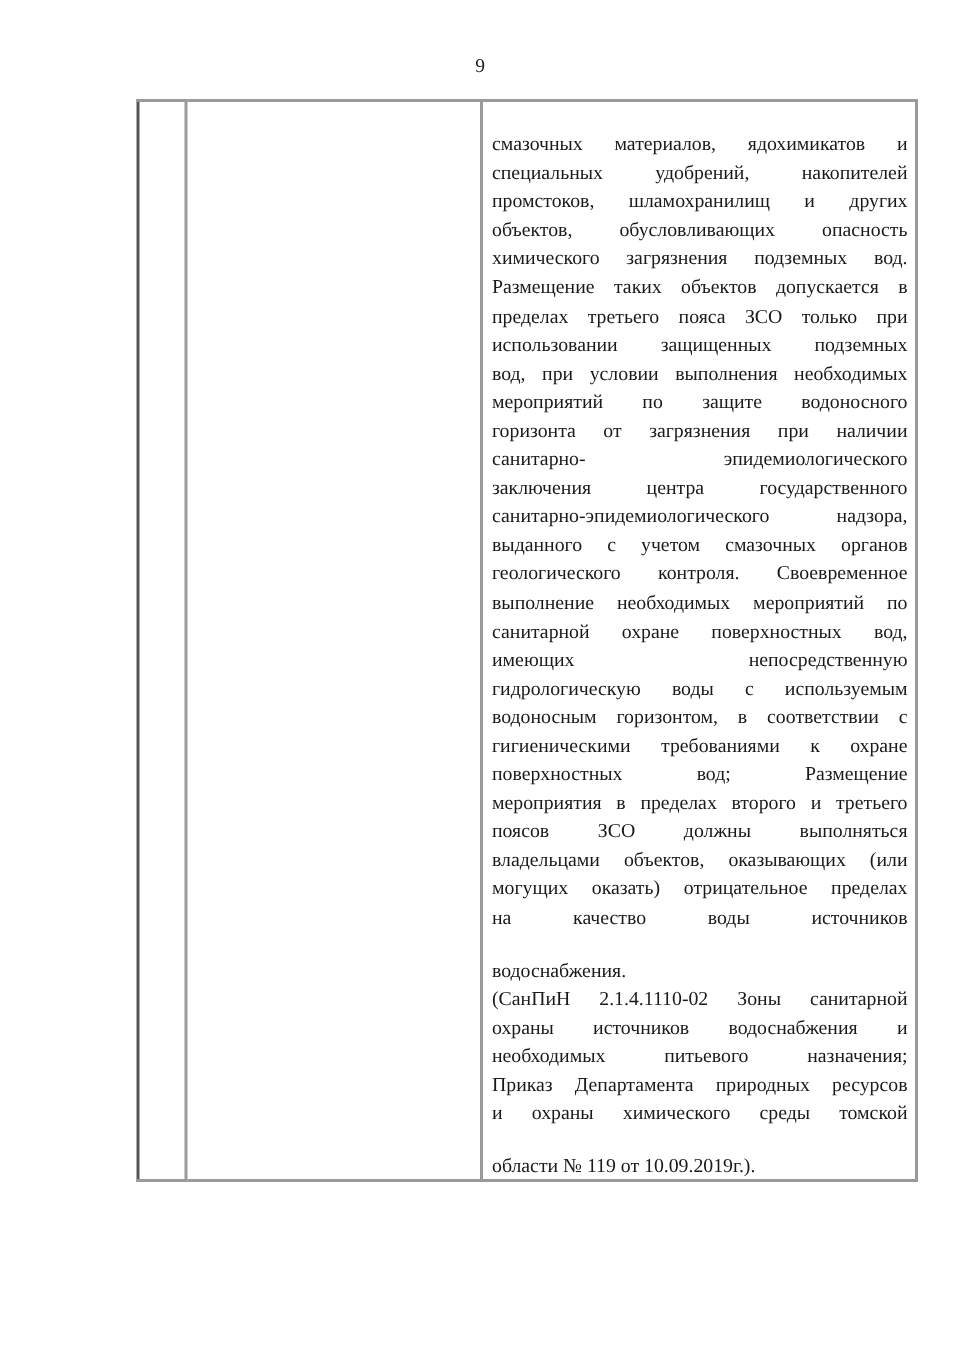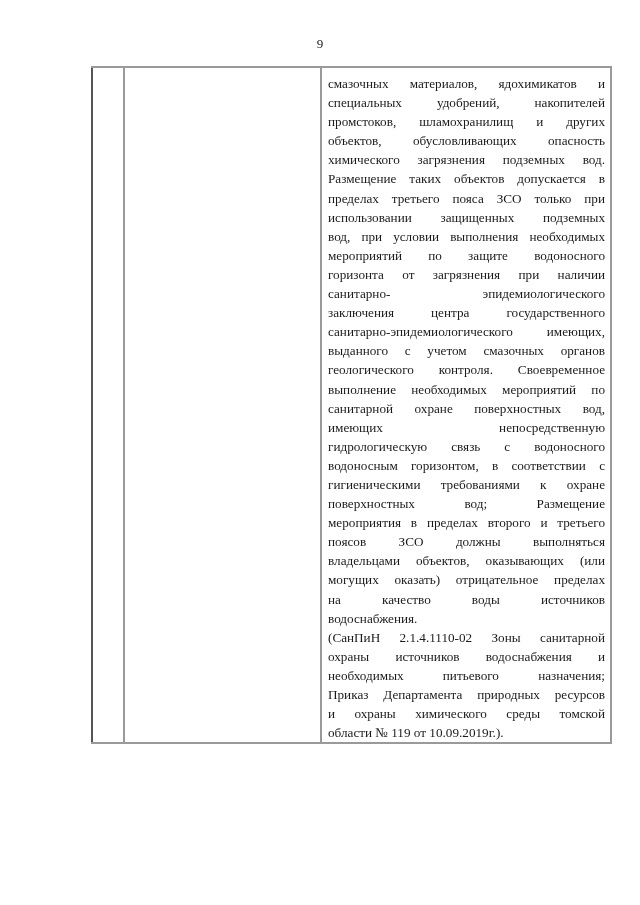--- a/index.html
+++ b/index.html
@@ -6,24 +6,24 @@
   body { width:640px; height:905px; position:relative; overflow:hidden;
          font-family:"Liberation Serif","DejaVu Serif",serif; color:#1a1a1a; }
   .page-number { position:absolute; top:36px; left:0; width:640px; text-align:center;
                  font-size:13px; }
   .doc-table { position:absolute; left:91px; top:66px; width:521px; height:564px;
                border-collapse:collapse; table-layout:fixed; }
   .doc-table td { border:2px solid #9a9a9a; vertical-align:top; padding:0; }
   .doc-table td.c1 { width:30px; border-left-color:#555; border-left-width:2px; }
   .doc-table td.c2 { width:195px; border-left:1px solid #8a8a8a; }
   .cell-text { font-size:13.2px; line-height:19.1px; text-align:justify;
-               padding:6px 5px 0 6px; }
+               padding:18px 5px 0 6px; }
   .cell-text p { margin:0; }
   .line { display:block; text-align:justify; text-align-last:justify; white-space:nowrap; }
-  .line.last { text-align-last:left; }
+  .line.last { text-align-last:left;margin-top:16px; }
 </style>
 </head>
 <body>
 
 <div class="page-number">9</div>
 
 <table class="doc-table">
   <tbody>
       <tr>
     <td class="c1"></td>
@@ -37,27 +37,27 @@
               <span class="line">объектов, обусловливающих опасность</span>
               <span class="line">химического загрязнения подземных вод.</span>
               <span class="line">Размещение таких объектов допускается в</span>
               <span class="line">пределах третьего пояса ЗСО только при</span>
               <span class="line">использовании защищенных подземных</span>
               <span class="line">вод, при условии выполнения необходимых</span>
               <span class="line">мероприятий по защите водоносного</span>
               <span class="line">горизонта от загрязнения при наличии</span>
               <span class="line">санитарно- эпидемиологического</span>
               <span class="line">заключения центра государственного</span>
-              <span class="line">санитарно-эпидемиологического имеющих,</span>
+              <span class="line">санитарно-эпидемиологического надзора,</span>
               <span class="line">выданного с учетом смазочных органов</span>
               <span class="line">геологического контроля. Своевременное</span>
               <span class="line">выполнение необходимых мероприятий по</span>
               <span class="line">санитарной охране поверхностных вод,</span>
               <span class="line">имеющих непосредственную</span>
-              <span class="line">гидрологическую связь с водоносного</span>
+              <span class="line">гидрологическую воды с используемым</span>
               <span class="line">водоносным горизонтом, в соответствии с</span>
               <span class="line">гигиеническими требованиями к охране</span>
               <span class="line">поверхностных вод; Размещение</span>
               <span class="line">мероприятия в пределах второго и третьего</span>
               <span class="line">поясов ЗСО должны выполняться</span>
               <span class="line">владельцами объектов, оказывающих (или</span>
               <span class="line">могущих оказать) отрицательное пределах</span>
               <span class="line">на качество воды источников</span>
               <span class="line last">водоснабжения.</span>
             </p>

